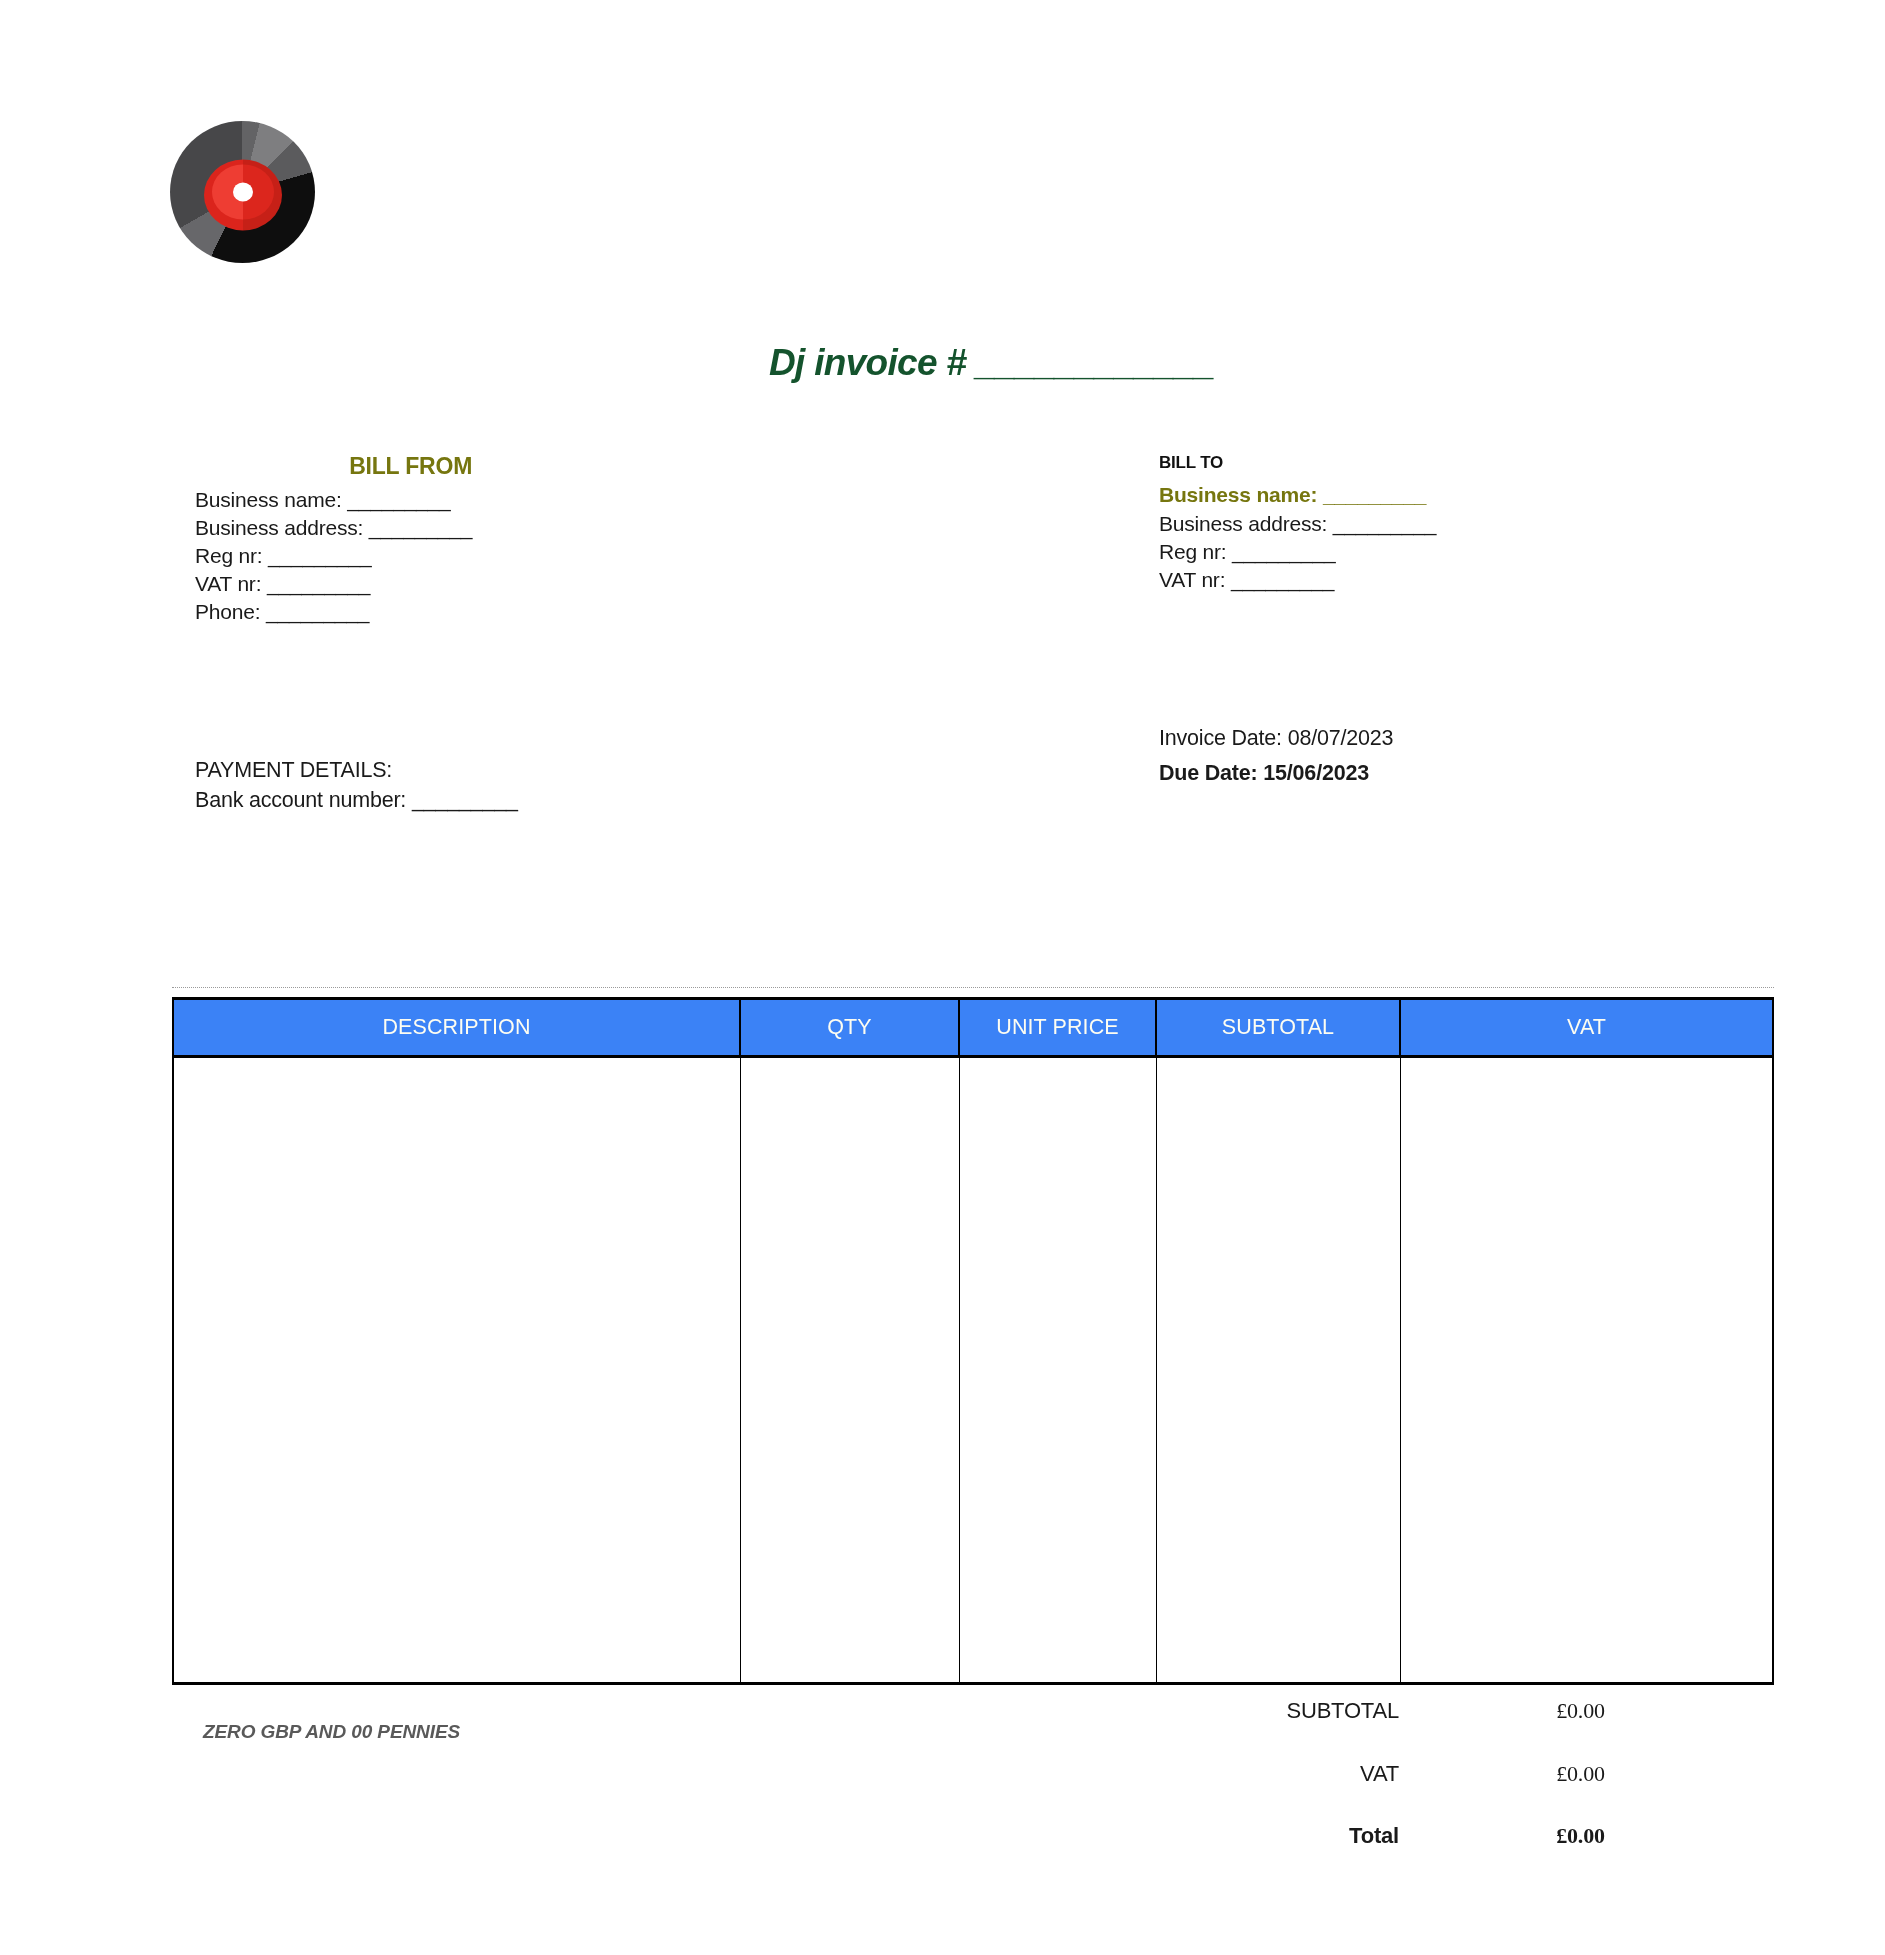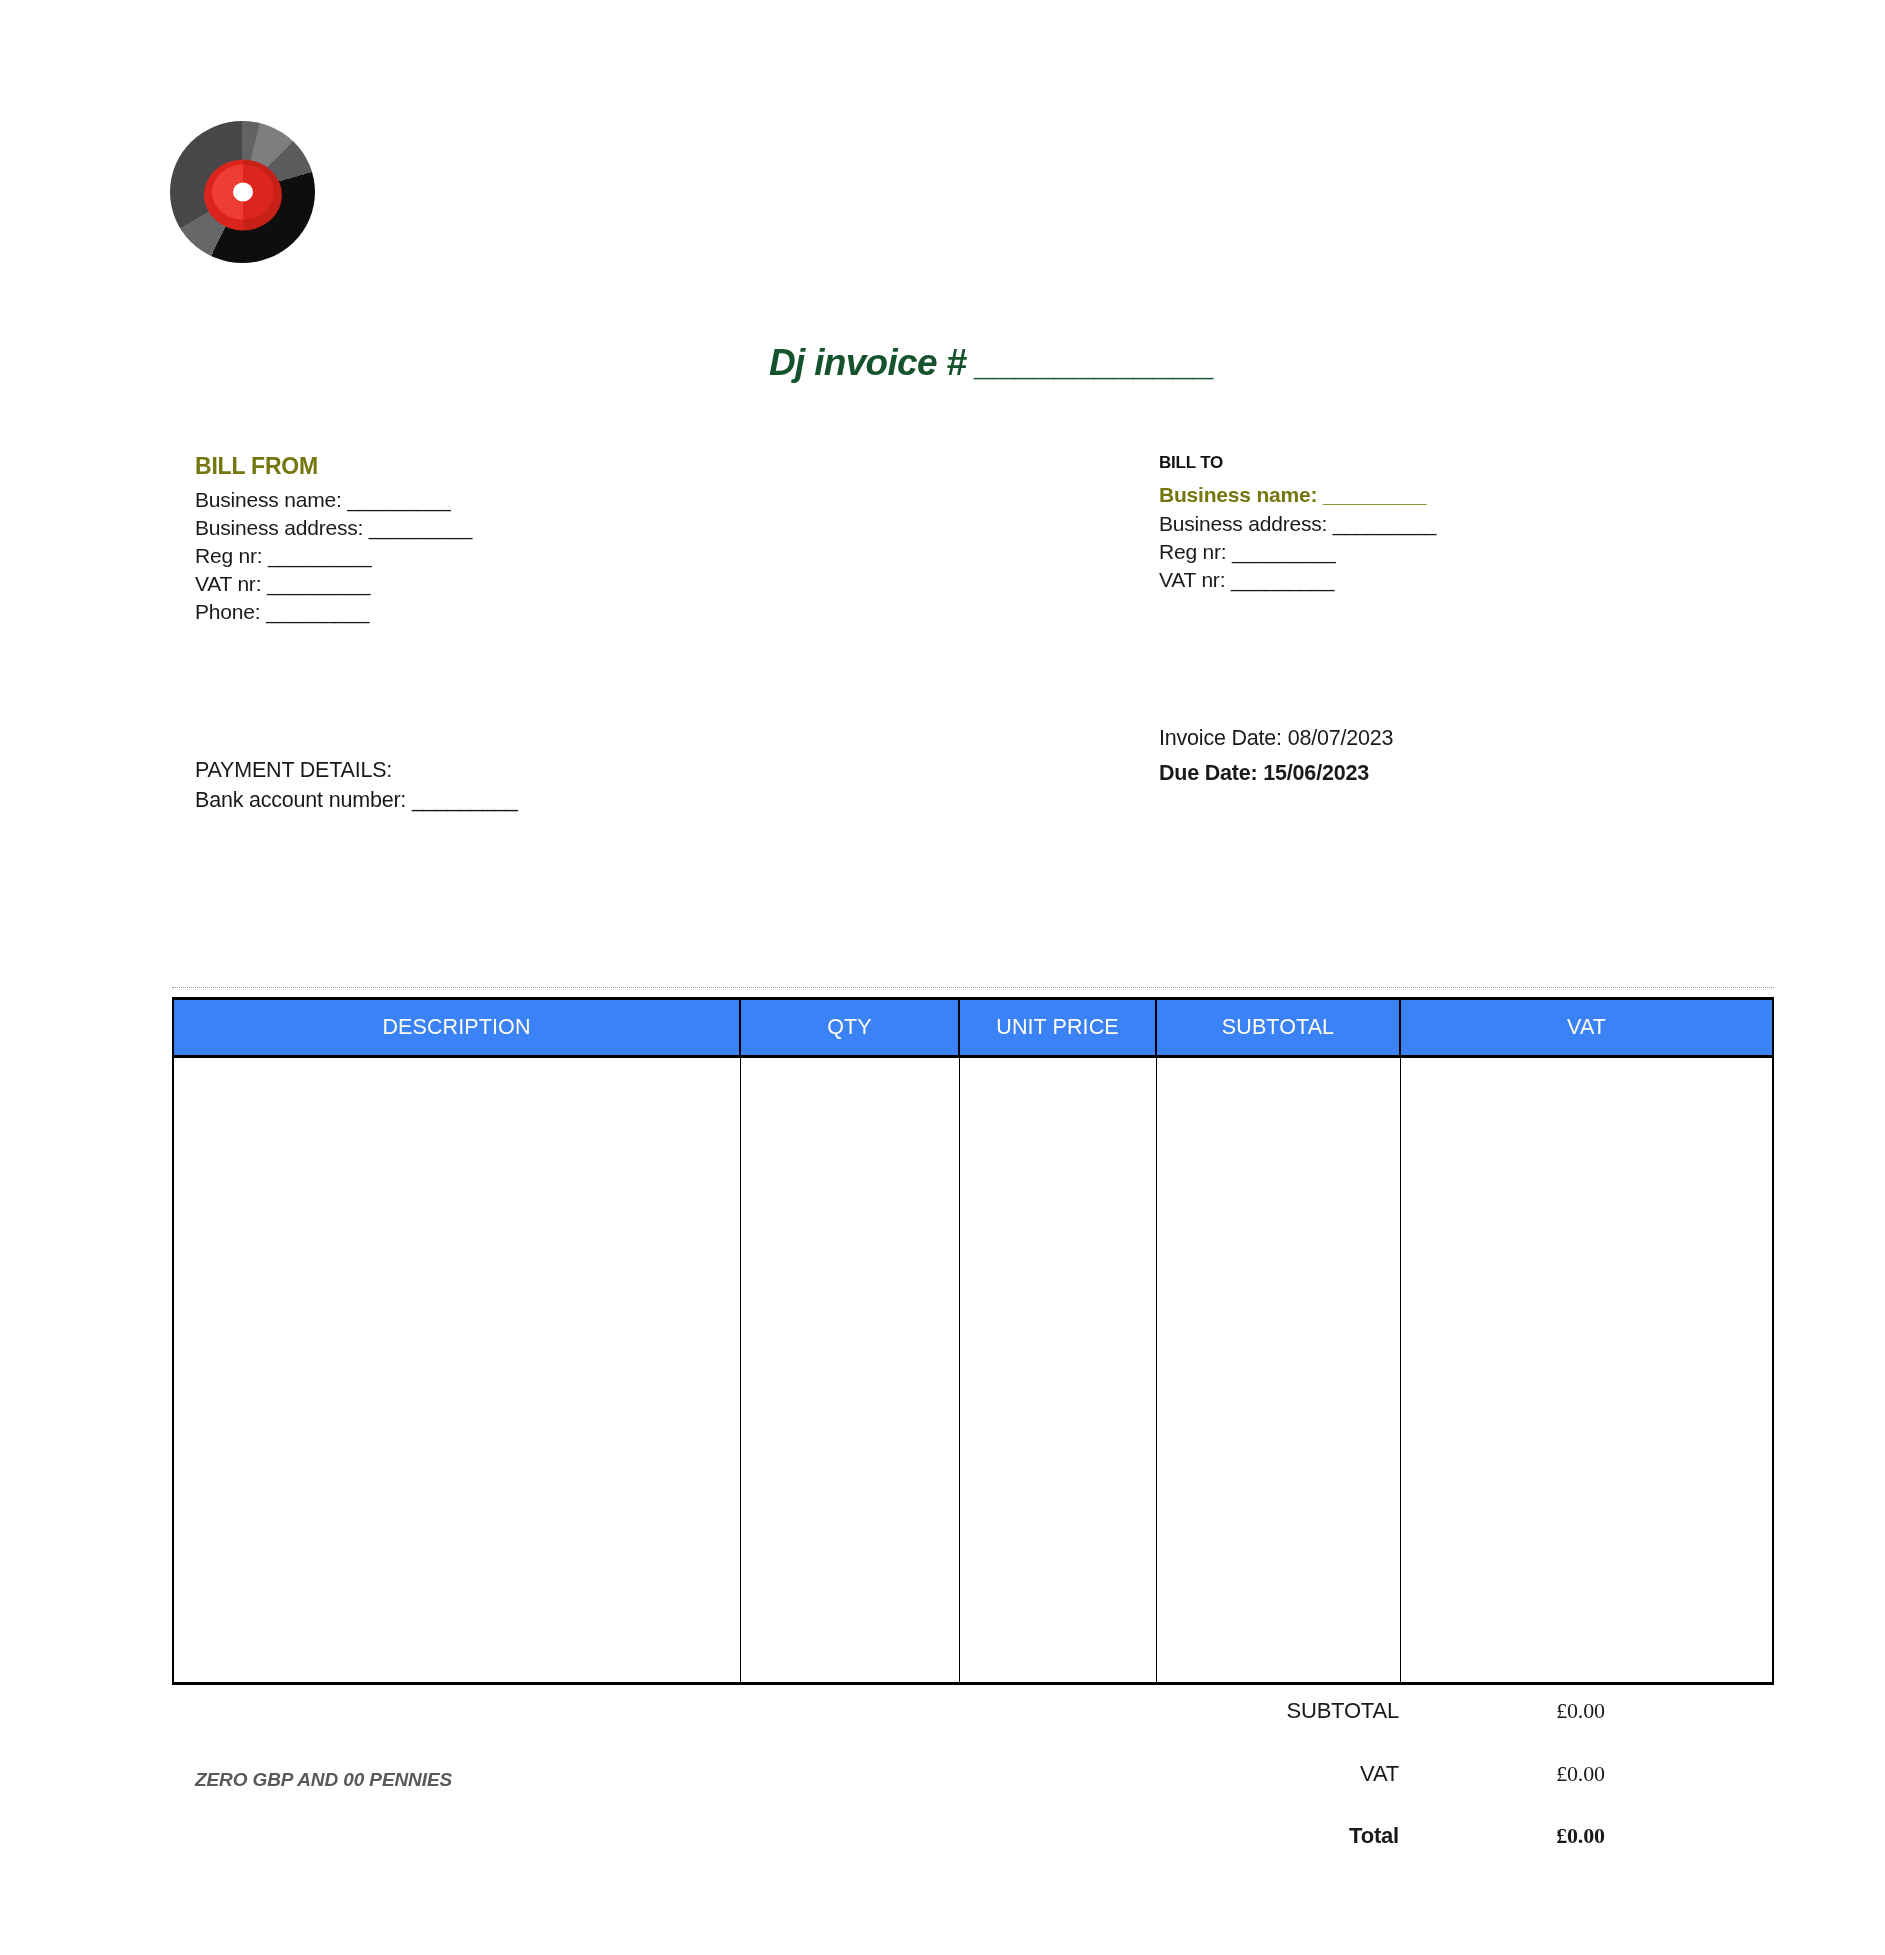--- a/index.html
+++ b/index.html
@@ -44,21 +44,21 @@
   .title{
     position:absolute;left:769px;top:342px;
     font-size:37px;font-weight:bold;font-style:italic;
     color:#14532d;letter-spacing:-0.7px;white-space:nowrap;
   }
 
   
   .block{position:absolute;letter-spacing:-0.2px;}
   .bill-from{left:195px;top:453px;}
   .bill-to{left:1159px;top:453px;}
-  .h-olive{font-size:23px;font-weight:bold;color:#76760f;margin:0 0 6px 0;}
+  .h-olive{font-size:23px;font-weight:bold;color:#76760f;margin:0 0 6px 0;text-align:right;}
   .h-black{font-size:17px;font-weight:bold;color:#111;margin:0 0 6px 0;}
   .line{font-size:21px;line-height:28px;color:#1a1a1a;white-space:nowrap;}
   .line.olive{color:#76760f;font-weight:600;line-height:31px;}
 
   .dates{left:1159px;top:721px;}
   .date-line{font-size:21.5px;line-height:35px;white-space:nowrap;}
   .date-line.bold{font-weight:bold;}
 
   .payment{left:195px;top:755px;}
   .pay-line{font-size:21.5px;line-height:30px;white-space:nowrap;}
@@ -100,23 +100,23 @@
   }
   .total-row .t-label{text-align:right;}
   .total-row .t-value{text-align:center;padding-right:12px;font-family:Liberation Serif, serif;}
   .total-row.bold{font-weight:bold;}
   .row-subtotal{top:1698px;}
   .row-vat{top:1761px;}
   .row-total{top:1823px;}
 
   
   .amount-words{
-    position:absolute;left:195px;top:1721px;
+    position:absolute;left:203px;top:1721px;
     font-size:19px;font-weight:bold;font-style:italic;color:#595959;
-    letter-spacing:-0.1px;white-space:nowrap;margin-top:48px;
+    letter-spacing:-0.1px;white-space:nowrap;
   }
 </style>
 </head>
 <body>
 
 <div class="page">
 
   <div class="logo">
     <div class="disc"></div>
     <div class="label-outer"></div>

